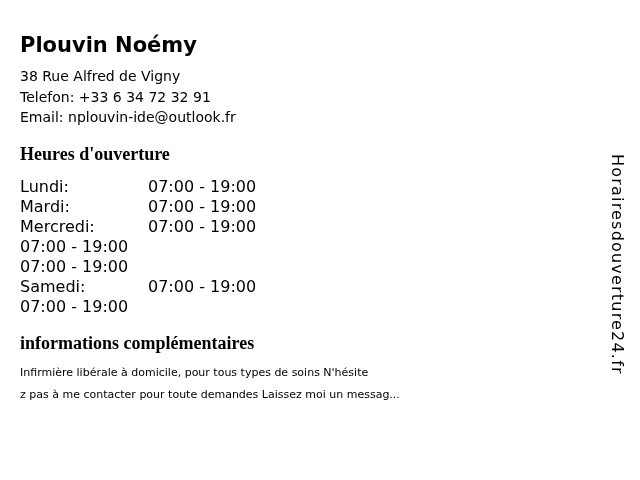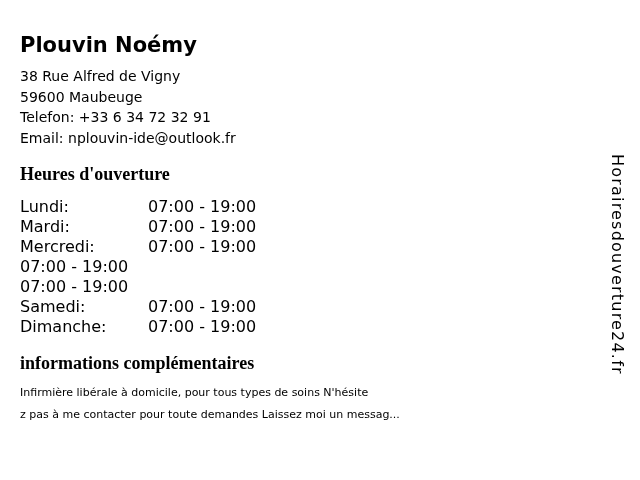--- a/index.html
+++ b/index.html
@@ -79,21 +79,20 @@
 <body>
 
 <div class="page">
 
   <div class="content">
 
     <h1 class="page-title">Plouvin Noémy</h1>
 
     <div class="address-block">
       <div>38 Rue Alfred de Vigny</div>
-      <div>59600 Maubeuge</div>
       <div>Telefon: +33 6 34 72 32 91</div>
       <div>Email: nplouvin-ide@outlook.fr</div>
     </div>
 
     <h2 class="section-heading">Heures d'ouverture</h2>
 
     <div class="days-table">
       <div class="day-row">
         <span class="day-label">Lundi:</span>
         <span class="day-time">07:00 - 19:00</span>
@@ -110,21 +109,20 @@
         <span class="day-time">07:00 - 19:00</span>
       </div>
       <div class="day-row">
         <span class="day-time">07:00 - 19:00</span>
       </div>
       <div class="day-row">
         <span class="day-label">Samedi:</span>
         <span class="day-time">07:00 - 19:00</span>
       </div>
       <div class="day-row">
-        <span class="day-label">Dimanche:</span>
         <span class="day-time">07:00 - 19:00</span>
       </div>
     </div>
 
     <h2 class="section-heading">informations complémentaires</h2>
 
     <div class="info-paragraph">
       <div>Infirmière libérale à domicile, pour tous types de soins N'hésite</div>
       <div>z pas à me contacter pour toute demandes Laissez moi un messag...</div>
     </div>

